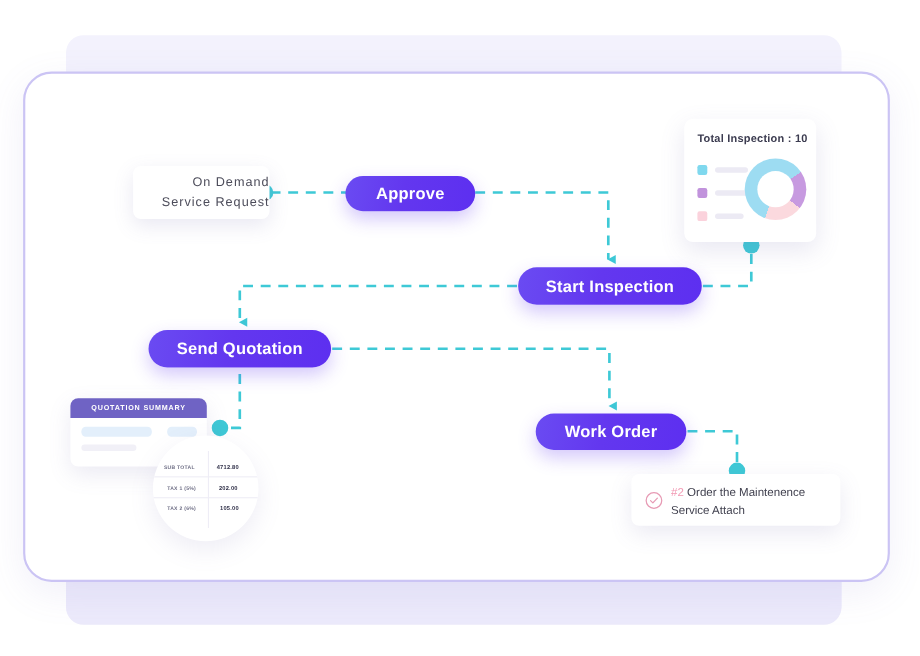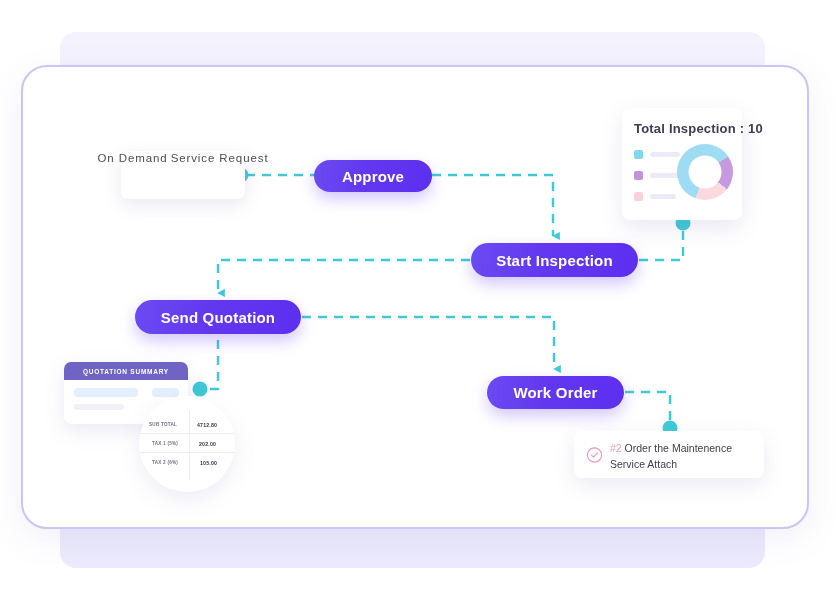--- a/index.html
+++ b/index.html
@@ -57,37 +57,37 @@
   .pill-approve{left:314px;top:160px;width:118px;height:32px;font-size:15px;}
   .pill-start{left:471px;top:243px;width:167px;height:34px;font-size:15px;}
   .pill-quote{left:135px;top:300px;width:166px;height:34px;font-size:15px;}
   .pill-work{left:487px;top:376px;width:137px;height:33px;font-size:15px;}
 
   
   .req-card{
     position:absolute;left:121px;top:151px;width:124px;height:48px;
     background:#ffffff;border-radius:7px;
     box-shadow:0 6px 18px rgba(120,115,175,.16);
-    display:flex;flex-direction:row;align-items:flex-start;justify-content:center;
+    display:flex;flex-direction:column;align-items:flex-end;justify-content:center;
     gap:3px;
   }
   .req-line{
     font-size:11.5px;color:#4c4c5a;letter-spacing:.9px;line-height:1.25;
     white-space:nowrap;
   }
 
   
   .insp-card{
     position:absolute;left:622px;top:108px;width:120px;height:112px;
     background:#ffffff;border-radius:8px;
     box-shadow:0 8px 22px rgba(120,115,175,.16);
   }
   .insp-title{
     position:absolute;left:12px;top:13px;
-    font-size:13px;font-weight:bold;color:#3c3c50;letter-spacing:.2px;
+    font-size:10px;font-weight:bold;color:#3c3c50;letter-spacing:.2px;
     white-space:nowrap;
   }
   .legend{position:absolute;left:12px;top:42px;}
   .legend-row{display:flex;align-items:center;gap:7px;margin-bottom:12px;}
   .legend-sw{width:9px;height:9px;border-radius:2px;}
   .legend-bar{height:5px;border-radius:3px;background:#eceaf4;}
   .donut{position:absolute;right:9px;top:36px;width:56px;height:56px;border-radius:50%;}
   .donut-hole{
     position:absolute;left:50%;top:50%;transform:translate(-50%,-50%);
     width:33px;height:33px;border-radius:50%;background:#ffffff;

